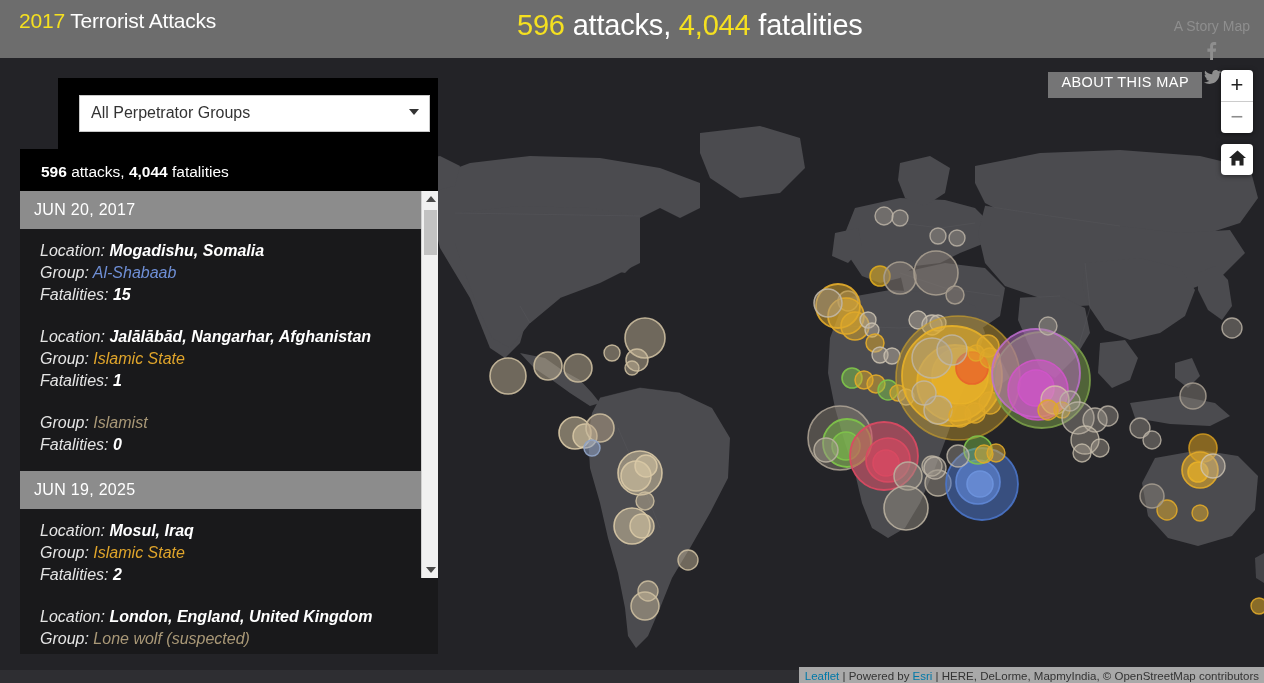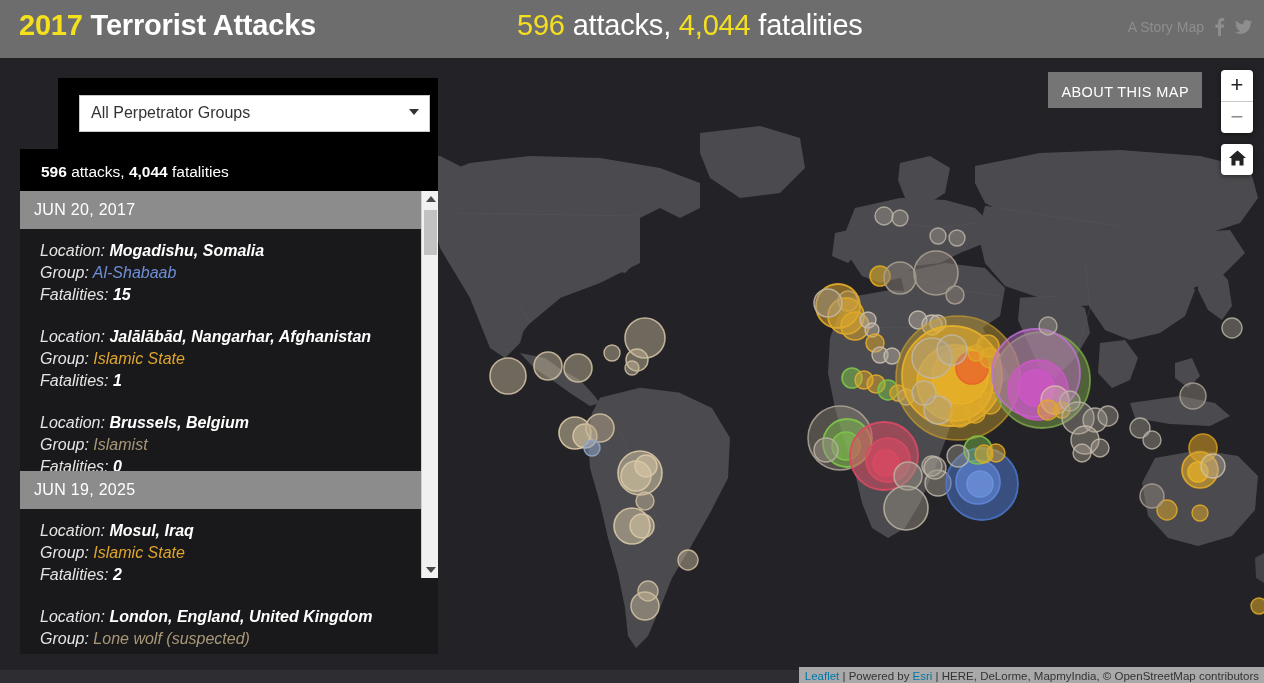--- a/index.html
+++ b/index.html
@@ -24,43 +24,43 @@
     position: absolute;
     left: 0; top: 0;
     width: 1264px;
     height: 58px;
     background: #6d6d6d;
     z-index: 50;
   }
   .header-title {
     position: absolute;
     left: 19px; top: 9px;
-    font-size: 29px;
+    font-size: 21px;
     color: #ffffff;
     white-space: nowrap;
     letter-spacing: -0.2px;
-    font-weight: bold;
   }
   .header-title .accent { color: #f5e020; }
   .header-stats {
     position: absolute;
     left: 517px; top: 9px;
     font-size: 29px;
     color: #ffffff;
     white-space: nowrap;
     letter-spacing: -0.2px;
   }
   .header-stats .accent { color: #f5e020; }
   .header-right {
     position: absolute;
     right: 14px; top: 18px;
     display: flex;
     align-items: center;
     gap: 8px;
     white-space: nowrap;
+    flex-direction: column;
   }
   .story-map-label {
     font-size: 14px;
     color: #8e8e8e;
   }
   .social-icon {
     display: inline-block;
     width: 15px;
     height: 18px;
     fill: #8e8e8e;
@@ -124,21 +124,21 @@
     justify-content: center;
   }
 
   .about-btn {
     position: absolute;
     right: 62px; top: 14px;
     background: rgba(135,135,135,0.82);
     color: #ffffff;
     font-size: 14.5px;
     letter-spacing: 0.4px;
-    padding: 12px 13px 8px 13px;
+    padding: 2px 13px 8px 13px;
     cursor: pointer;
     z-index: 30;
     white-space: nowrap;
   }
 
   .attribution {
     position: absolute;
     right: 0; bottom: 0;
     background: rgba(190,190,190,0.85);
     color: #333333;
@@ -550,23 +550,20 @@
           <div class="attack-line">
             <span class="attack-label">Group: </span><span class="group-islamic-state">Islamic State</span>
           </div>
           <div class="attack-line">
             <span class="attack-label">Fatalities: </span><span class="attack-value">1</span>
           </div>
         </div>
 
         <div class="attack-item">
           <div class="attack-line">
-            <span class="attack-label">Location: </span><span class="attack-value">Brussels, Belgium</span>
-          </div>
-          <div class="attack-line">
             <span class="attack-label">Group: </span><span class="group-islamist">Islamist</span>
           </div>
           <div class="attack-line">
             <span class="attack-label">Fatalities: </span><span class="attack-value">0</span>
           </div>
         </div>
 
       </div>
     </div>
 

